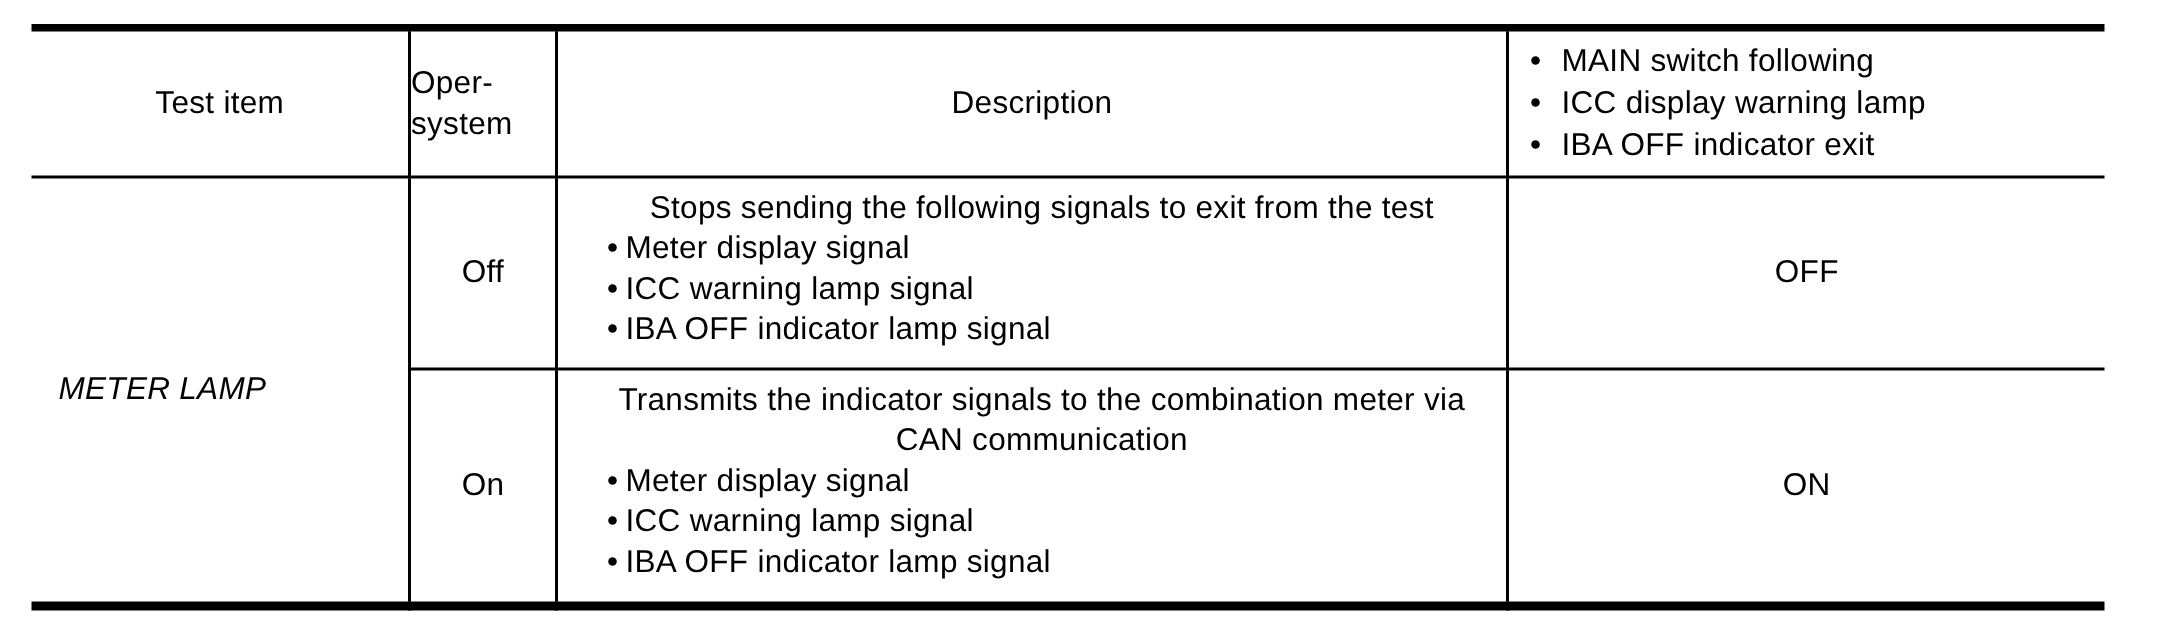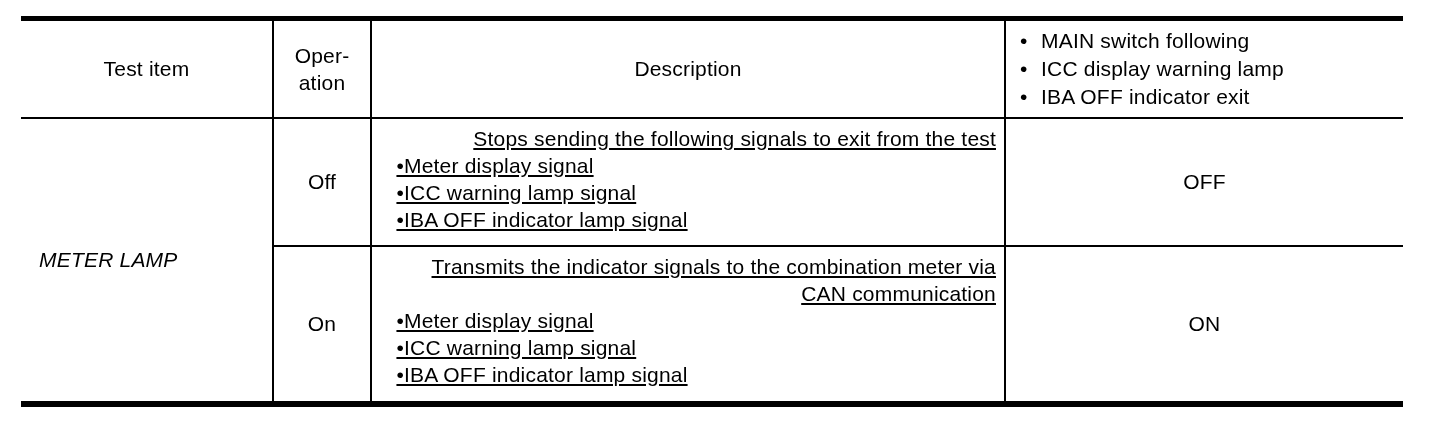--- a/index.html
+++ b/index.html
@@ -39,44 +39,43 @@
     letter-spacing: 0.2px;
   }
   .no-left  { border-left: none; }
   .no-right { border-right: none; }
 
   tr.header-row { height: 99px; }
   tr.row-off    { height: 128px; }
   tr.row-on     { height: 158px; }
 
   th.c1, th.c3 { }
-  th.c2 { text-align: center; }
+  th.c2 { text-align: left; }
   th.c2 .hdr-line { display: block; line-height: 27px; }
 
   th.c4 {
     text-align: left;
     padding-left: 14px;
     padding-right: 6px;
   }
   th.c4 .bullet-line { line-height: 28px; }
 
   td.cell-test-item {
     text-align: left;
     padding-left: 18px;
     font-style: italic;
   }
   td.cell-operation { text-align: center; }
   td.cell-result    { text-align: center; }
 
   td.cell-description {
     vertical-align: top;
-    text-align: right;
-    padding: 6px 8px 0 8px;
+    text-align: center;
+    padding: 6px 8px 0 21px;
     line-height: 27px;
-    text-decoration: underline;
   }
 
   .bullet-line {
     display: flex;
     align-items: baseline;
   }
   .cell-description .bullet-line { padding-left: 7px; }
   .cell-description .bullet { flex: 0 0 17px; }
   th.c4 .bullet { flex: 0 0 21px; }
   .bullet { display: inline-block; }
@@ -90,21 +89,21 @@
       <col style="width:252px">
       <col style="width:98px">
       <col style="width:634px">
       <col style="width:398px">
     </colgroup>
     <thead>
       <tr class="header-row">
         <th class="c1 no-left">Test item</th>
         <th class="c2">
           <span class="hdr-line">Oper-</span>
-          <span class="hdr-line">ation</span>
+          <span class="hdr-line">system</span>
         </th>
         <th class="c3">Description</th>
         <th class="c4 no-right">
           <div class="bullet-line">
             <span class="bullet">•</span>
             <span>MAIN switch following</span>
           </div>
           <div class="bullet-line">
             <span class="bullet">•</span>
             <span>ICC display warning lamp</span>

